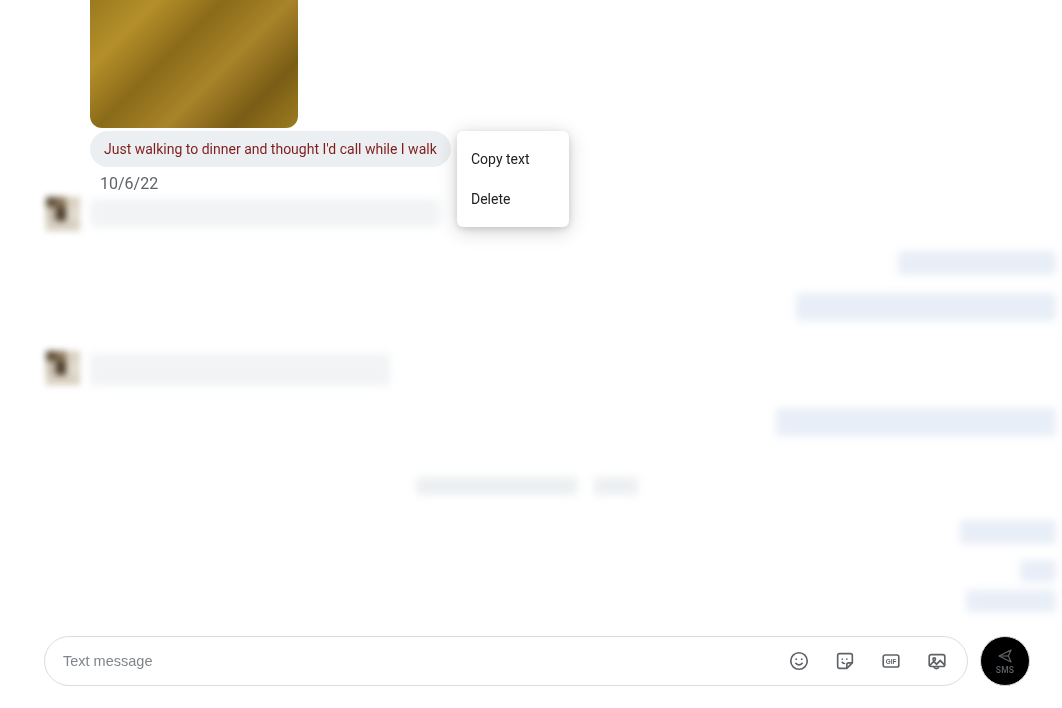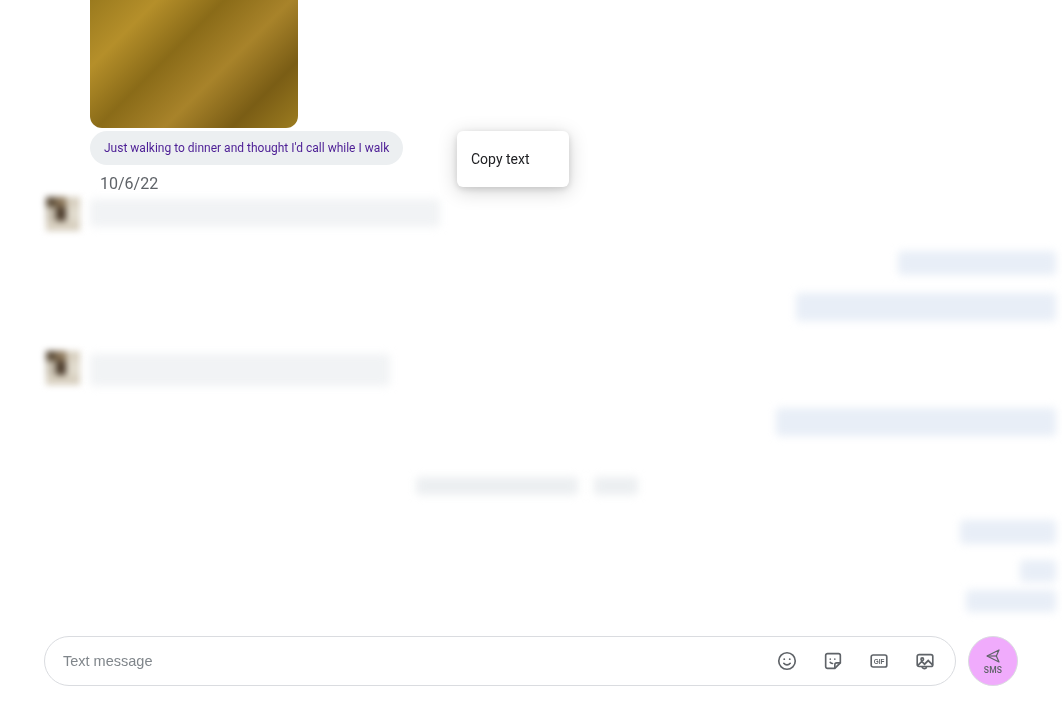--- a/index.html
+++ b/index.html
@@ -29,22 +29,22 @@
       background: linear-gradient(135deg, #9a7a1e 0%, #b58f2a 20%, #8a6b18 40%, #a8832a 60%, #7a5d15 80%, #9c7c20 100%);
       background-size: 100% 100%;
     }
     .message-bubble-received {
       position: absolute;
       left: 90px;
       top: 131px;
       background: #eceff1;
       border-radius: 18px;
       padding: 10px 14px;
-      font-size: 12px;
-      color: #4c1d95;
+      font-size: 14px;
+      color: #7f1d1d;
       max-width: 370px;
     }
     .timestamp {
       position: absolute;
       left: 100px;
       top: 174px;
       font-size: 16px;
       color: #5f6368;
     }
     .avatar-blur {
@@ -86,21 +86,21 @@
     .context-menu-item {
       padding: 12px 14px;
       font-size: 14px;
       color: #202124;
       cursor: pointer;
     }
     .composer-bar {
       position: absolute;
       bottom: 22px;
       left: 44px;
-      right: 44px;
+      right: 32px;
       display: flex;
       align-items: flex-end;
       gap: 12px;
     }
     .composer-input {
       flex: 1;
       height: 50px;
       border: 1px solid #dadce0;
       border-radius: 26px;
       padding: 0 18px;
@@ -134,21 +134,21 @@
     }
     .send-btn {
       width: 50px;
       height: 50px;
       border: 1px solid #dadce0;
       border-radius: 50%;
       display: flex;
       flex-direction: column;
       align-items: center;
       justify-content: center;
-      background: #f0abfc;
+      background: #000000;
       cursor: pointer;
       gap: 1px;
     }
     .send-btn svg { color: #5f6368; }
     .send-label {
       font-size: 8.5px;
       color: #5f6368;
       font-weight: 500;
       letter-spacing: 0.2px;
     }
@@ -196,20 +196,21 @@
 
   <div class="blurred-center" style="left:416px; top:477px; width:162px; height:18px;"></div>
   <div class="blurred-center" style="left:594px; top:477px; width:44px; height:18px;"></div>
 
   <div class="blurred-sent" style="right:6px; top:520px; width:96px; height:24px;"></div>
   <div class="blurred-sent" style="right:6px; top:560px; width:36px; height:22px;"></div>
   <div class="blurred-sent" style="right:6px; top:590px; width:90px; height:22px;"></div>
 
   <div class="context-menu">
     <div class="context-menu-item">Copy text</div>
+    <div class="context-menu-item">Delete</div>
   </div>
 
 </div>
 
 <div class="composer-bar">
   <div class="composer-input">
     <input type="text" placeholder="Text message" style="">
     <div class="composer-icons">
       <div class="icon-btn">
         <svg width="22" height="22" viewBox="0 0 24 24" fill="none" stroke="currentColor" stroke-width="1.8">

